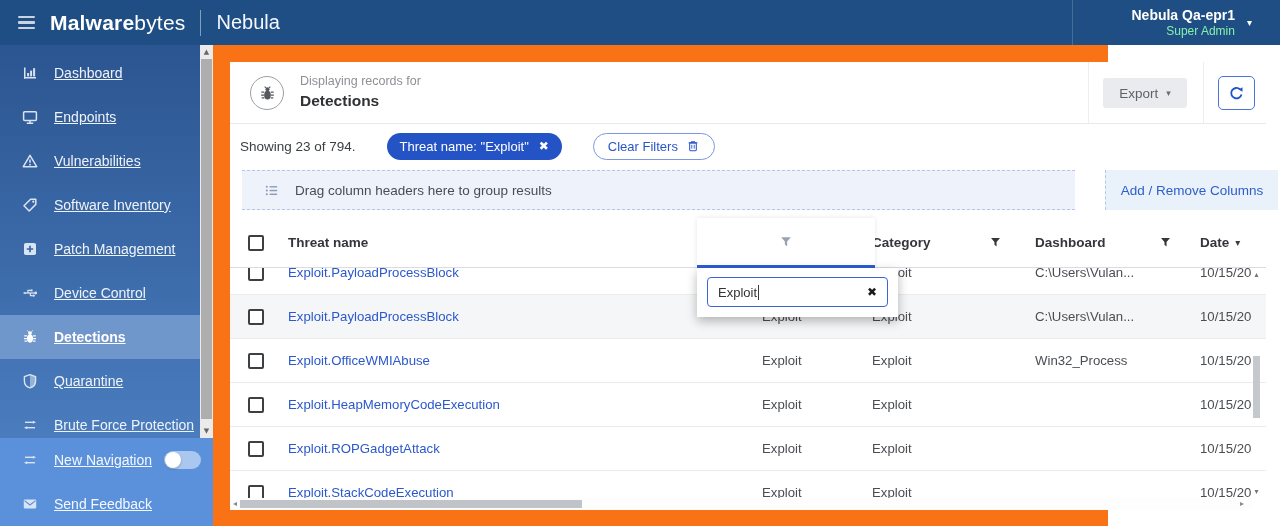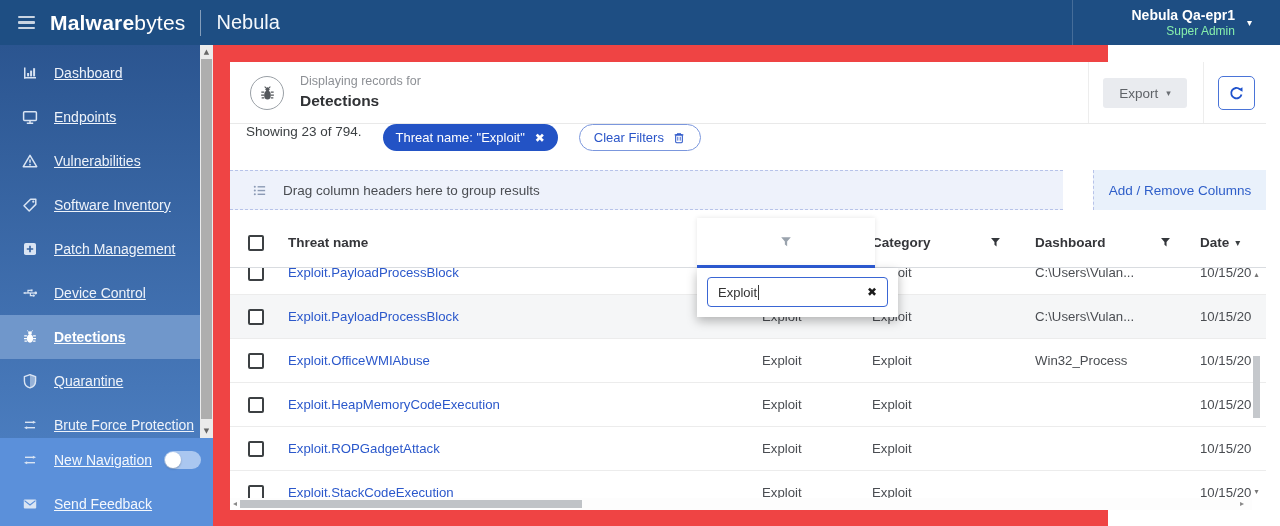--- a/index.html
+++ b/index.html
@@ -37,43 +37,43 @@
   .side-sb .sb-up, .side-sb .sb-down { position:absolute; left:0; width:13px; text-align:center; font-size:7px; color:#666; line-height:10px; cursor:pointer; }
   .side-sb .sb-up { top:2px; }
   .side-sb .sb-down { bottom:2px; }
   .side-sb .sb-thumb { position:absolute; left:1px; top:14px; width:11px; height:360px; background:#aeaeae; cursor:pointer; }
   .side-footer { position:absolute; left:0; top:393px; width:213px; height:88px; background:#5b90da; }
   .side-footer .nav-item { color:#f4f8fd;align-items:center; }
   .toggle { margin-left:12px; width:37px; height:18px; border-radius:9px; background:#aac7f0; position:relative; cursor:pointer; }
   .toggle .knob { position:absolute; left:1px; top:1px; width:16px; height:16px; border-radius:50%; background:#fff; box-shadow:0 1px 2px rgba(0,0,0,.25); }
 
   
-  .main { position:absolute; left:213px; top:45px; width:895px; height:481px; background:#ef4444; }
+  .main { position:absolute; left:213px; top:45px; width:895px; height:481px; background:#f97316; }
   .card { position:absolute; left:17px; top:17px; width:1036px; height:448px; background:#fff; }
 
   
   .head-sec { position:absolute; left:0; top:0; width:1036px; height:62px; border-bottom:1px solid #e9e9e9; }
   .bug-badge { position:absolute; left:20px; top:14px; width:34px; height:34px; border:1px solid #9aa0a6; border-radius:50%; display:flex; align-items:center; justify-content:center; color:#55585c; }
   .hs-sub { position:absolute; left:70px; top:12px; font-size:12.5px; color:#8d9095; }
   .hs-title { position:absolute; left:70px; top:30px; font-size:15.5px; font-weight:700; color:#303235; }
   .hs-div1 { position:absolute; left:858px; top:0; height:61px; border-left:1px solid #ededed; }
   .hs-div2 { position:absolute; left:973px; top:0; height:61px; border-left:1px solid #ededed; }
   .export-btn { position:absolute; left:873px; top:16px; width:84px; height:30px; background:#e9ebef; border-radius:3px; color:#5f6368; font-size:13.5px; display:flex; align-items:center; justify-content:center; gap:8px; cursor:pointer; }
   .export-caret { font-size:9px; color:#6a6e73; }
   .refresh-btn { position:absolute; left:988px; top:14px; width:37px; height:34px; border:1px solid #4a74d8; border-radius:5px; background:#fff; display:flex; align-items:center; justify-content:center; color:#1f52cc; cursor:pointer; }
 
   
-  .filter-row { position:absolute; left:0; top:62px; width:1036px; height:44px; display:flex; align-items:flex-start; padding-left:16px; gap:21px; }
+  .filter-row { position:absolute; left:0; top:62px; width:1036px; height:44px; display:flex; align-items:center; padding-left:10px; gap:31px; }
   .showing { font-size:13.5px; color:#3c4043; }
   .chip { height:27px; border-radius:14px; background:#2353c5; color:#fff; display:flex; align-items:center; gap:10px; padding:0 13px; font-size:13px; cursor:pointer; }
   .chip-x { font-weight:700; font-size:12px; cursor:pointer; }
   .clear-btn { height:27px; border-radius:14px; border:1px solid #7b97dd; background:#fff; color:#2a55c8; display:flex; align-items:center; gap:8px; padding:0 14px; font-size:13px; cursor:pointer; }
 
   
-  .group-row { position:absolute; left:0; top:108px; width:1036px; height:40px; display:flex;gap:30px; }
+  .group-row { position:absolute; left:12px; top:108px; width:1036px; height:40px; display:flex;gap:30px; }
   .group-drop { flex:1; background:#eef2fb; border-top:1px dashed #b7c3e9; border-bottom:1px dashed #b7c3e9; display:flex; align-items:center; padding-left:22px; color:#4a4d52; font-size:13.5px; }
   .group-drop .gd-text { margin-left:16px; }
   .addcols { width:173px; background:#e9f1fb; color:#2e5ec9; font-size:13.5px; display:flex; align-items:center; justify-content:center; border-left:1px dashed #b7c3e9; cursor:pointer; }
 
   
   .grid-cols { display:grid; grid-template-columns:56px 459px 115px 155px 170px 1fr; align-items:center; }
   .thead { position:absolute; left:0; top:156px; width:1036px; height:50px; background:#fff; border-bottom:1px solid #d9dce0; font-weight:700; font-size:13.5px; color:#35363a; }
   .th-cell { display:flex; align-items:center; }
   .th-name { padding-left:2px; }
   .th-flex { justify-content:space-between; padding-right:13px; }

